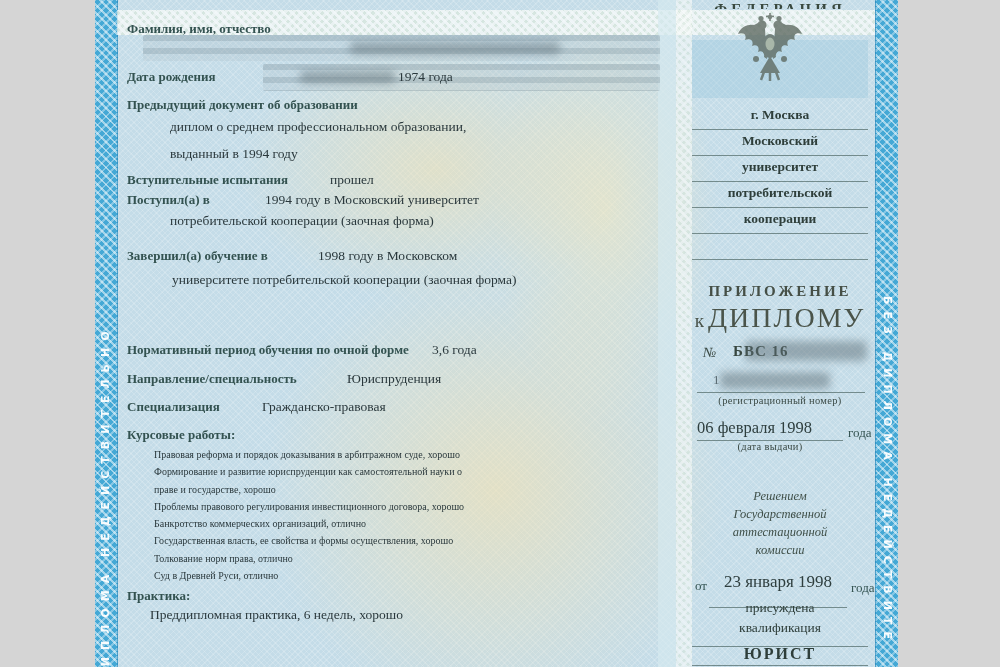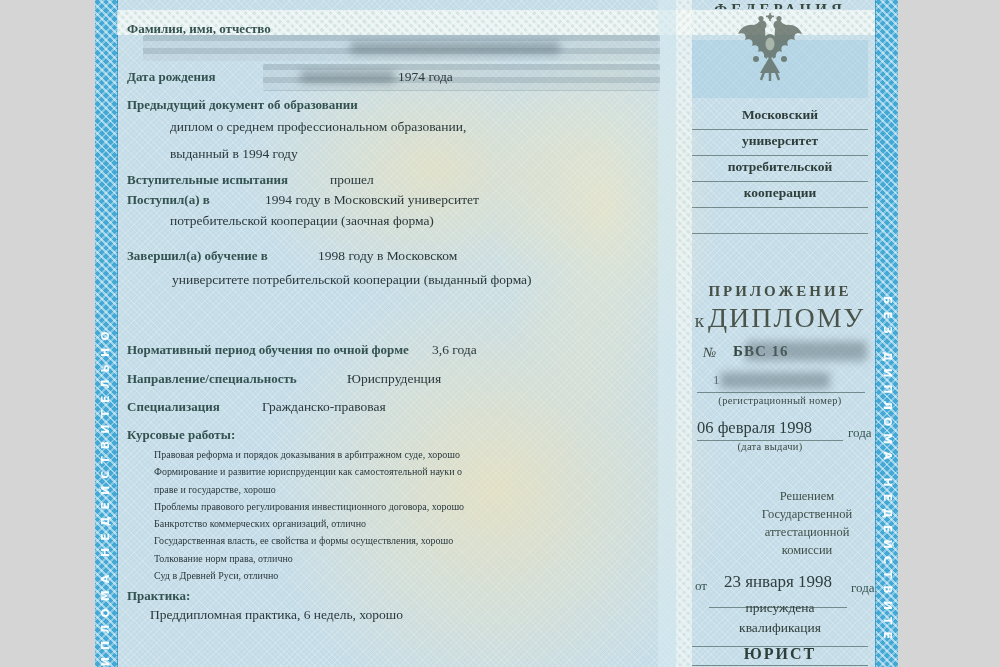--- a/index.html
+++ b/index.html
@@ -58,21 +58,21 @@
   .bar{
     position:absolute; border-radius:2px;
     background:repeating-linear-gradient(to bottom, rgba(128,148,158,.38) 0 6px, rgba(170,186,194,.22) 6px 13px);
   }
   .smudge{position:absolute; background:#5f7078; opacity:.5; filter:blur(4px); border-radius:4px;}
   
   .rc{position:absolute; left:597px; width:176px; text-align:center; color:#2e3e3a;}
   .uline{border-bottom:1px solid rgba(58,84,78,.6);}
   .uni-row{height:25px; font-size:13.5px; font-weight:bold; line-height:22px;}
   .cap{font-size:10.5px; color:#3c4b46; letter-spacing:.3px;}
-  .ital{font-size:12.5px; color:#3f4f48; line-height:18px;padding-left:27px;}
+  .ital{font-style:italic; font-size:12.5px; color:#3f4f48; line-height:18px;}
   .fed-clip{position:absolute; left:597px; top:0; width:176px; height:9px; overflow:hidden; text-align:center;}
   .fed-clip span{display:inline-block; margin-top:-10px; font-size:15px; font-weight:bold; letter-spacing:4px; color:#39493f;}
   
   .watermark{
     position:absolute; left:193px; top:282px; z-index:6;
     font-family:"DejaVu Sans","Liberation Sans",sans-serif;
     font-size:66px; letter-spacing:9px; color:rgba(255,255,255,.52);
     white-space:nowrap; pointer-events:none;
   }
   .hline{position:absolute; border-bottom:1px solid rgba(58,84,78,.6); height:0;}
@@ -138,21 +138,21 @@
 
     <div class="t lbl" style="left:32px;top:172px">Вступительные испытания</div>
     <div class="t val" style="left:235px;top:172px">прошел</div>
 
     <div class="t lbl" style="left:32px;top:192px">Поступил(а) в</div>
     <div class="t val" style="left:170px;top:192px">1994 году в Московский университет</div>
     <div class="t val" style="left:75px;top:213px">потребительской кооперации (заочная форма)</div>
 
     <div class="t lbl" style="left:32px;top:248px">Завершил(а) обучение в</div>
     <div class="t val" style="left:223px;top:248px">1998 году в Московском</div>
-    <div class="t val" style="left:77px;top:272px">университете потребительской кооперации (выданный форма)</div>
+    <div class="t val" style="left:77px;top:272px">университете потребительской кооперации (заочная форма)</div>
 
     <div class="t lbl" style="left:32px;top:342px">Нормативный период обучения по очной форме</div>
     <div class="t val" style="left:337px;top:342px">3,6 года</div>
 
     <div class="t lbl" style="left:32px;top:371px">Направление/специальность</div>
     <div class="t val" style="left:252px;top:371px">Юриспруденция</div>
 
     <div class="t lbl" style="left:32px;top:399px">Специализация</div>
     <div class="t val" style="left:167px;top:399px">Гражданско-правовая</div>
 
@@ -165,20 +165,21 @@
       <div>Банкротство коммерческих организаций, отлично</div>
       <div>Государственная власть, ее свойства и формы осуществления, хорошо</div>
       <div>Толкование норм права, отлично</div>
       <div>Суд в Древней Руси, отлично</div>
     </div>
 
     <div class="t lbl" style="left:32px;top:588px">Практика:</div>
     <div class="t val" style="left:55px;top:607px">Преддипломная практика, 6 недель, хорошо</div>
 
     <div class="rc" style="top:104px">
+      <div class="uni-row uline">г. Москва</div>
       <div class="uni-row uline">Московский</div>
       <div class="uni-row uline">университет</div>
       <div class="uni-row uline">потребительской</div>
       <div class="uni-row uline">кооперации</div>
       <div class="uni-row uline"></div>
     </div>
 
     <div class="rc" style="top:283px;font-size:15px;font-weight:bold;letter-spacing:3px;color:#454f46">ПРИЛОЖЕНИЕ</div>
     <div class="rc" style="top:302px;color:#4a544a">
       <span style="font-size:19px">к</span>

